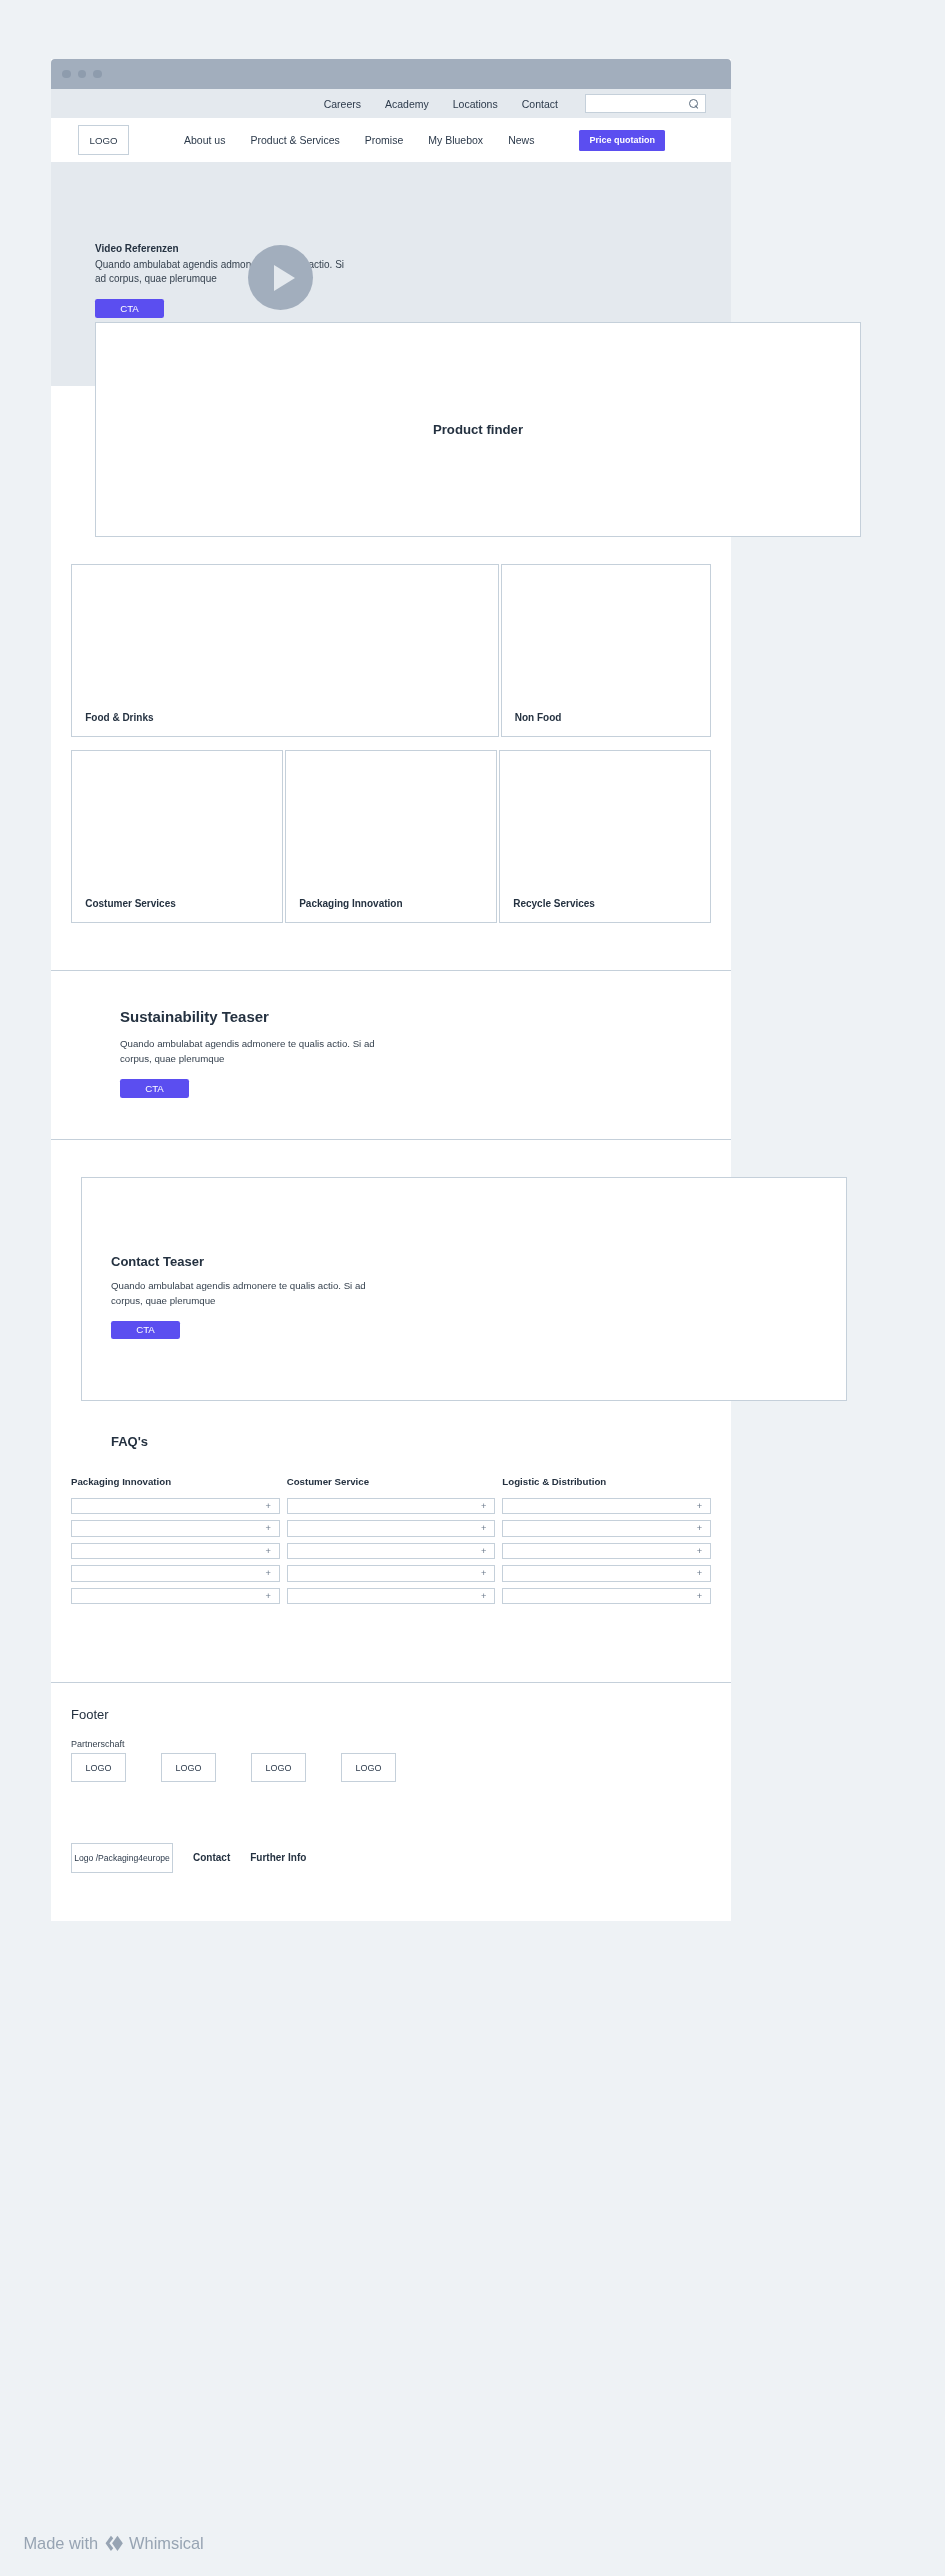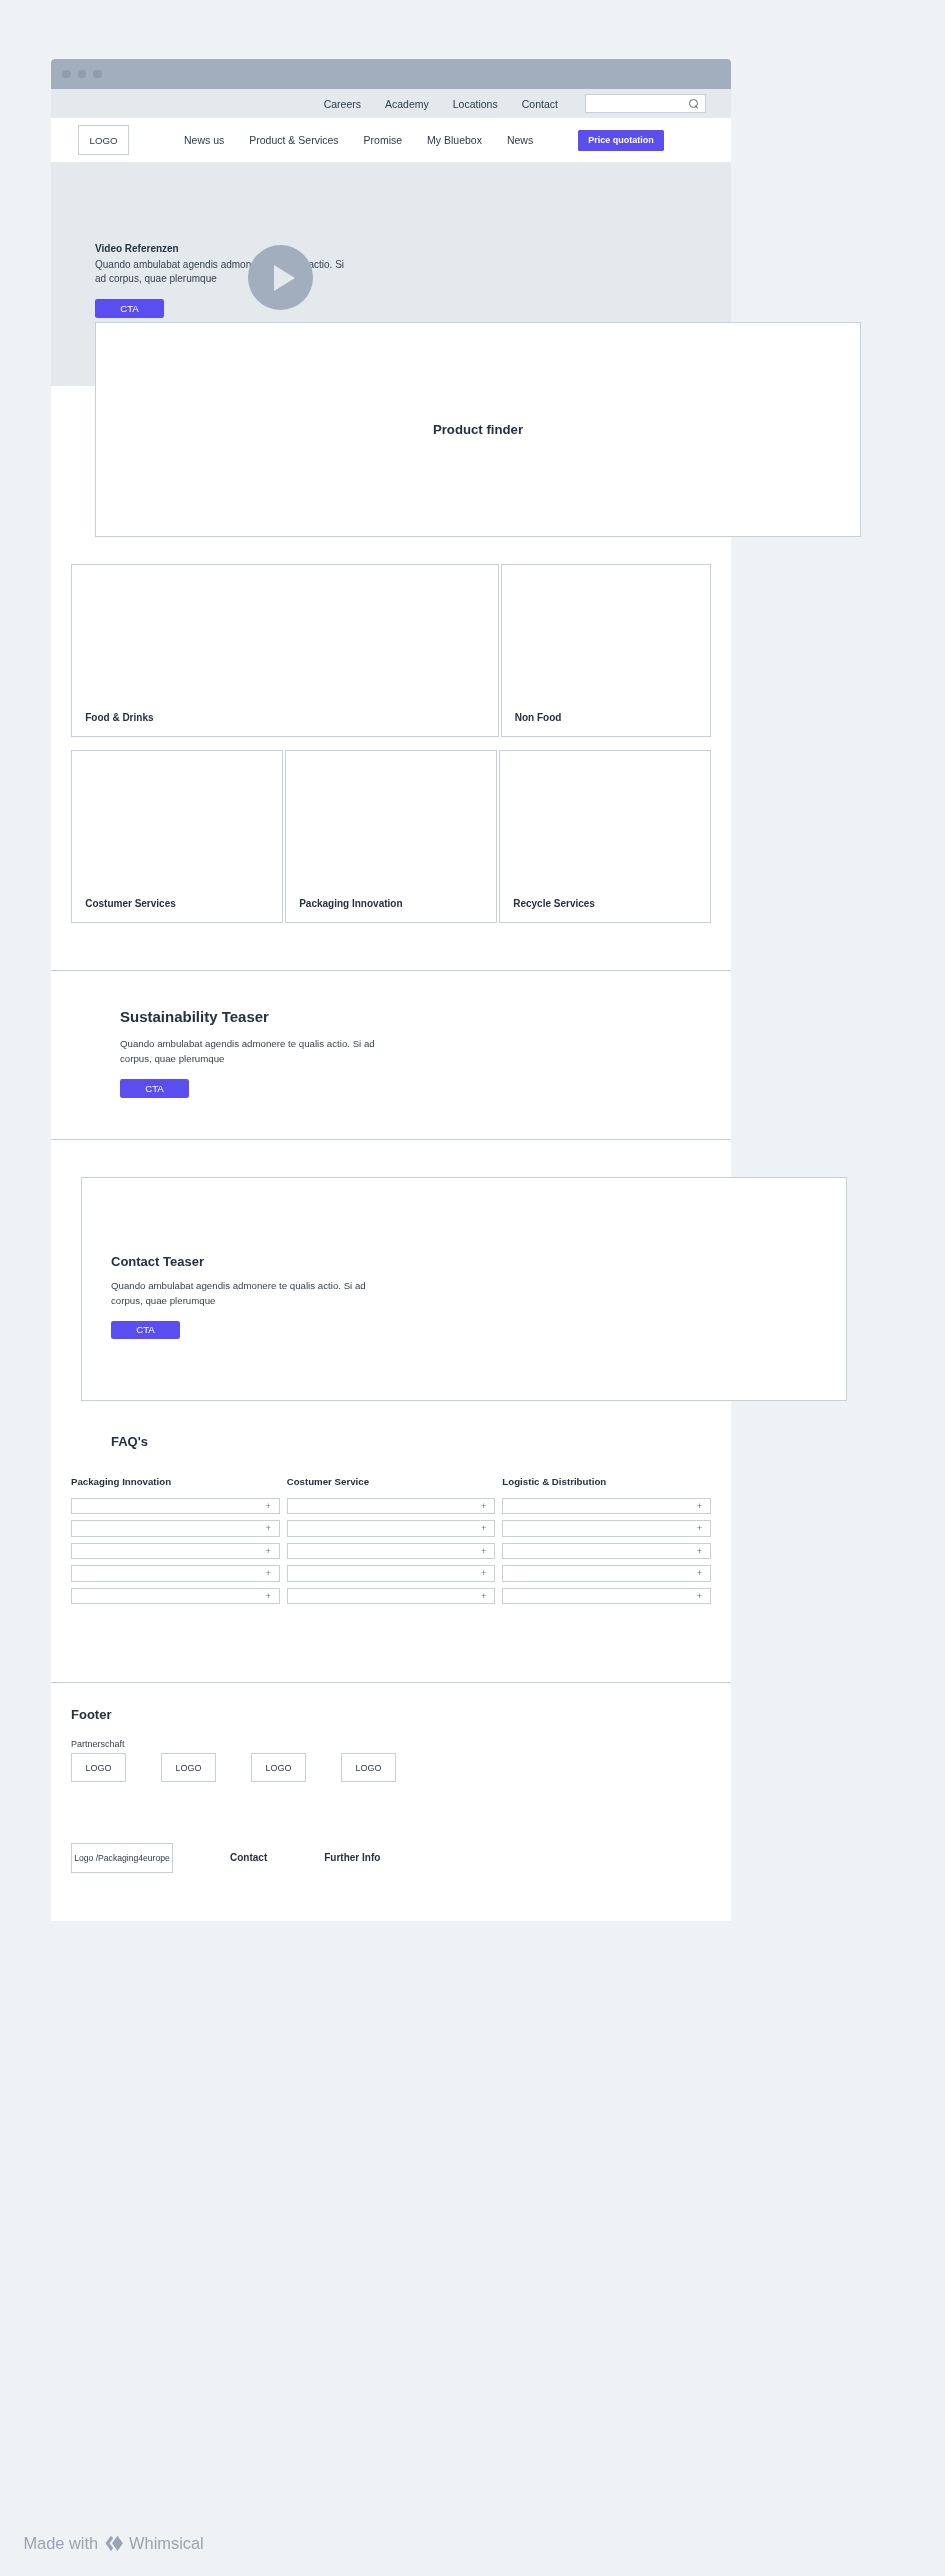--- a/index.html
+++ b/index.html
@@ -297,36 +297,36 @@
     color: #6b7a8c;
     cursor: pointer;
   }
 
   
   .footer {
     background: #ffffff;
     border-top: 0.8px solid #c5d0da;
     padding: 24px 20px 0 20px;
   }
-  .footer h2 { font-size: 13px; font-weight: bold; color: #243140; }
+  .footer h2 { font-size: 13px; font-weight: normal; color: #243140; }
   .partner-label {
     font-size: 9px; color: #36424f;
     margin-top: 17px; margin-bottom: 3.9px;
   }
   .partner-row { display: flex; gap: 35px; }
   .partner-logo {
     width: 55px; height: 29px;
     border: 0.8px solid #c5d0da;
     display: flex; align-items: center; justify-content: center;
     font-size: 9px; color: #2c3a4b;
   }
   .footer-bottom {
     display: flex;
     align-items: flex-start;
-    gap: 57px;
+    gap: 20px;
     margin-top: 61px;
     padding-bottom: 48px;
   }
   .footer-logo-box {
     width: 102px; height: 30px;
     border: 0.8px solid #c5d0da;
     display: flex; align-items: center; justify-content: center;
     font-size: 8.6px; color: #2c3a4b;
   }
   .footer-link {
@@ -366,21 +366,21 @@
     <a href="#">Locations</a>
     <a href="#">Contact</a>
     <div class="searchbox">
       <span class="search-glyph"></span>
     </div>
   </div>
 
   <div class="mainnav">
     <div class="logo-box">LOGO</div>
     <div class="mainnav-links">
-      <a href="#">News us</a>
+      <a href="#">About us</a>
       <a href="#">Product &amp; Services</a>
       <a href="#">Promise</a>
       <a href="#">My Bluebox</a>
       <a href="#">News</a>
       <button class="btn-quote">Price quotation</button>
     </div>
   </div>
 
   <div class="hero">
     <div class="hero-text">

